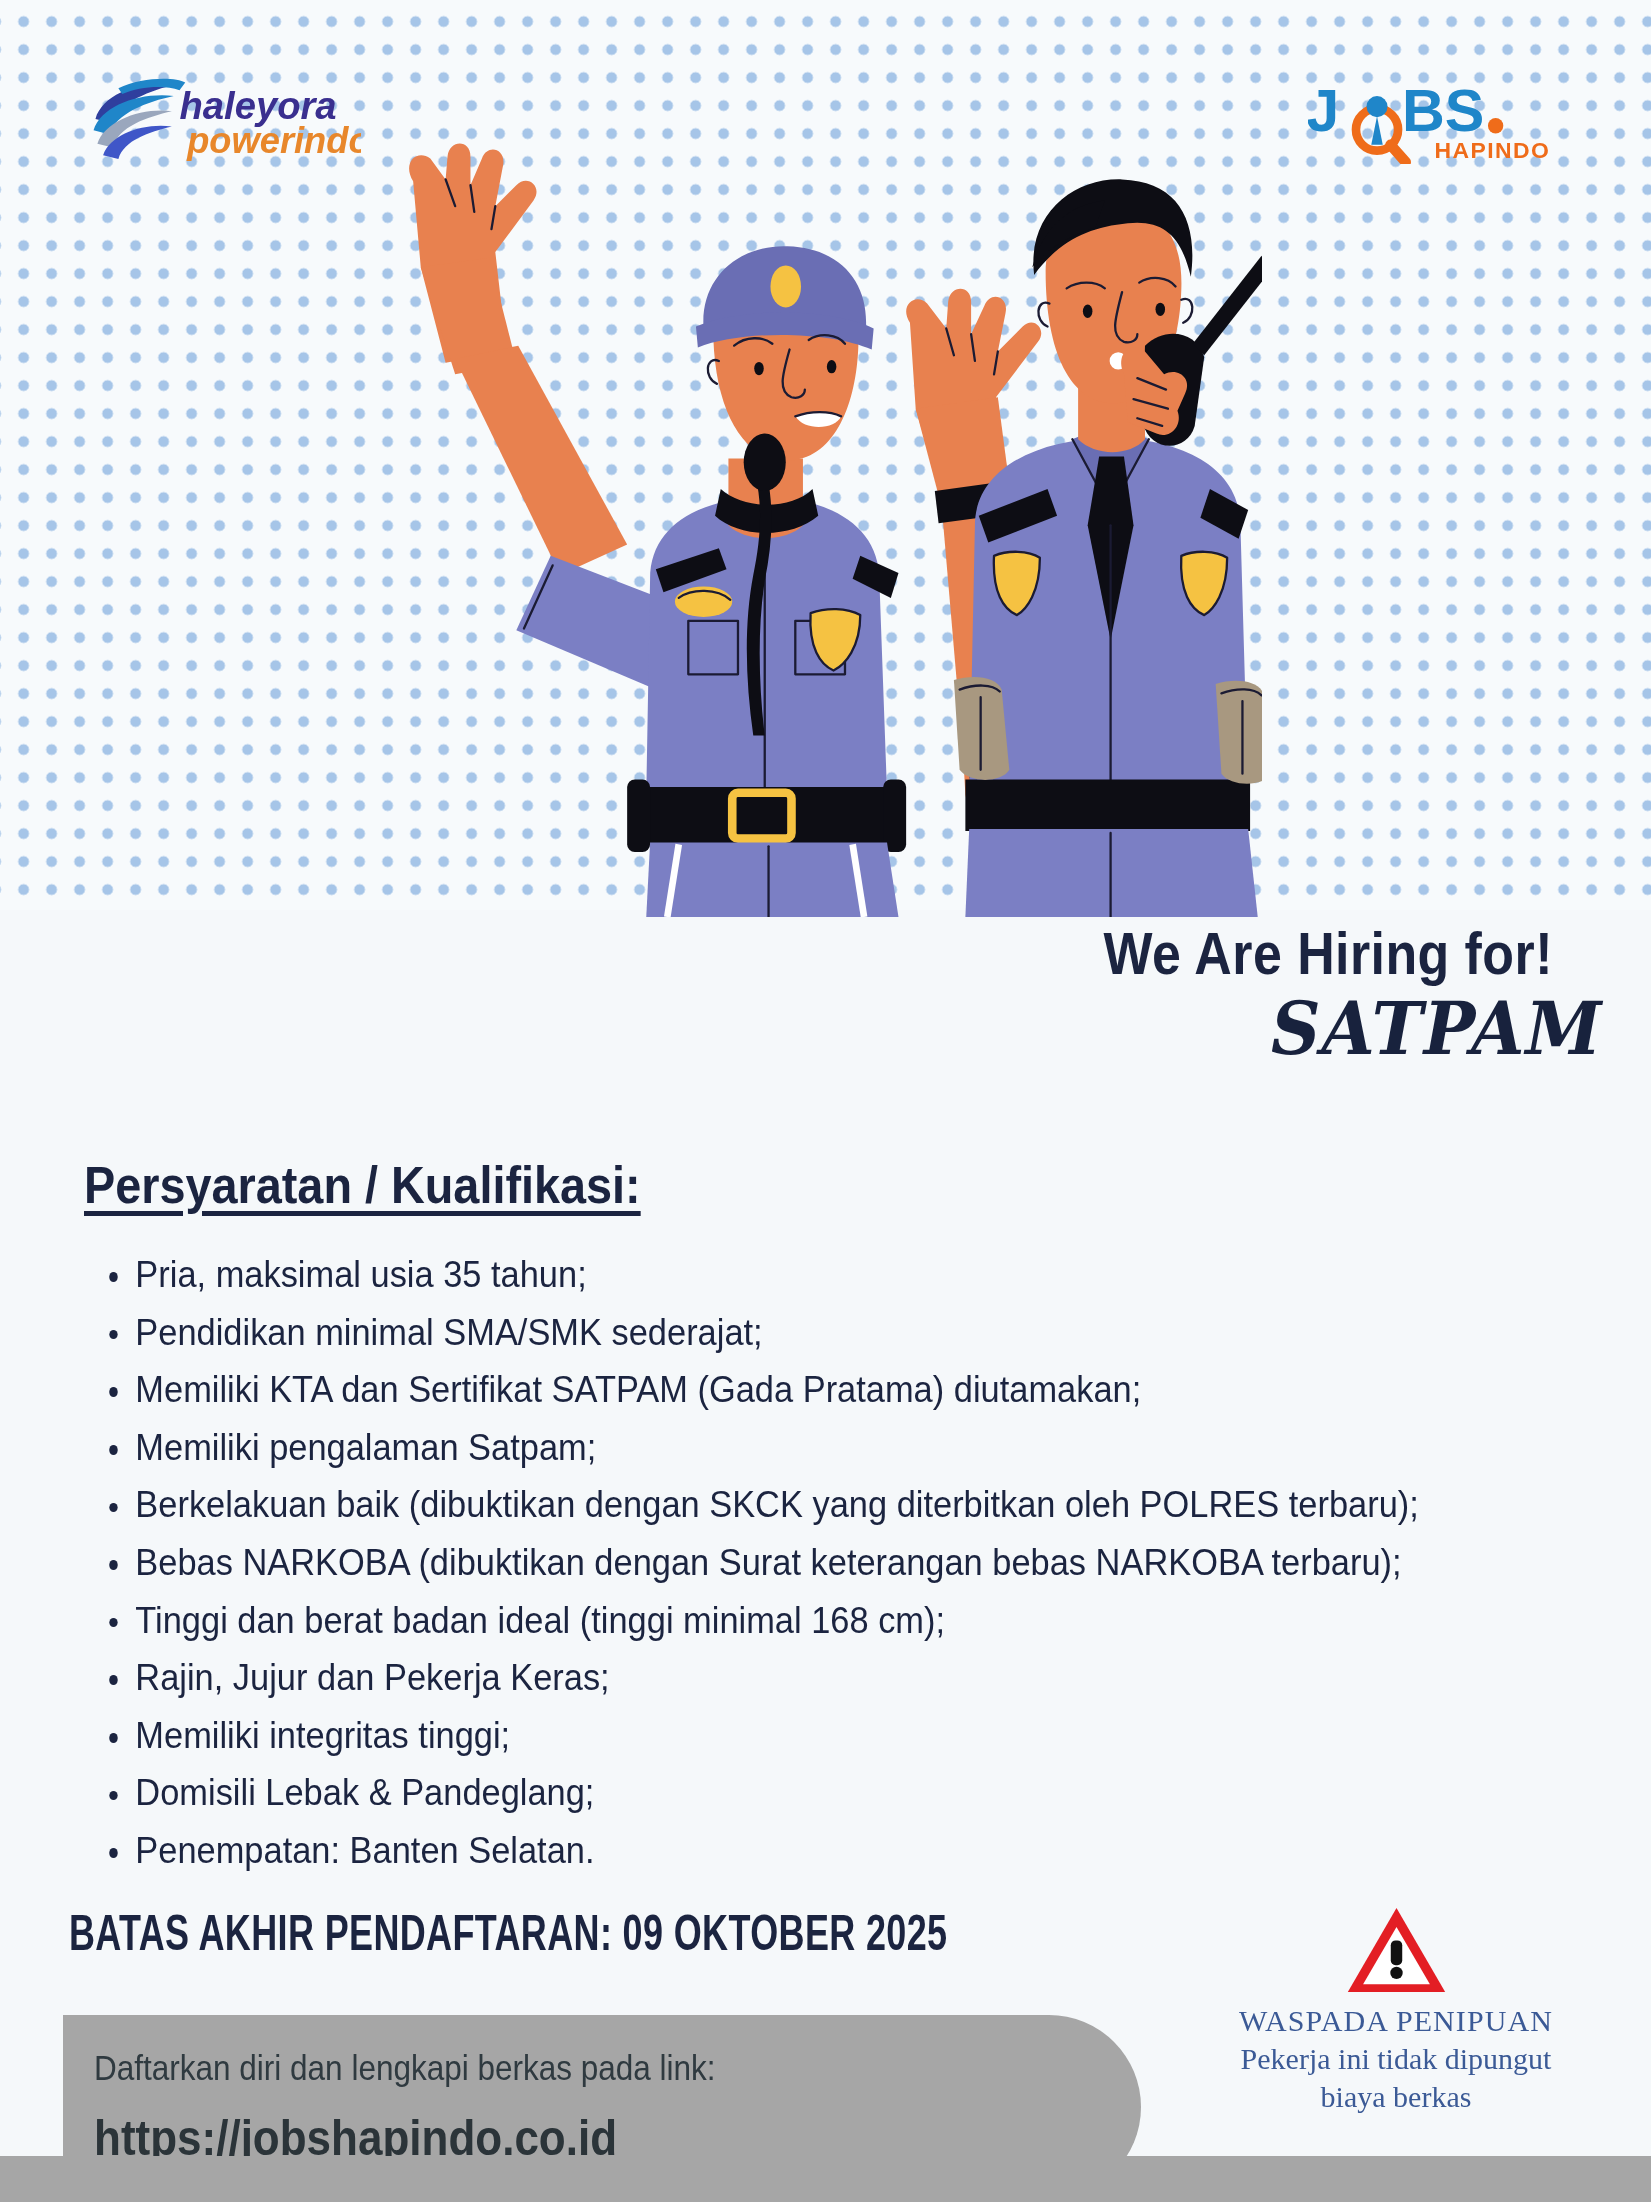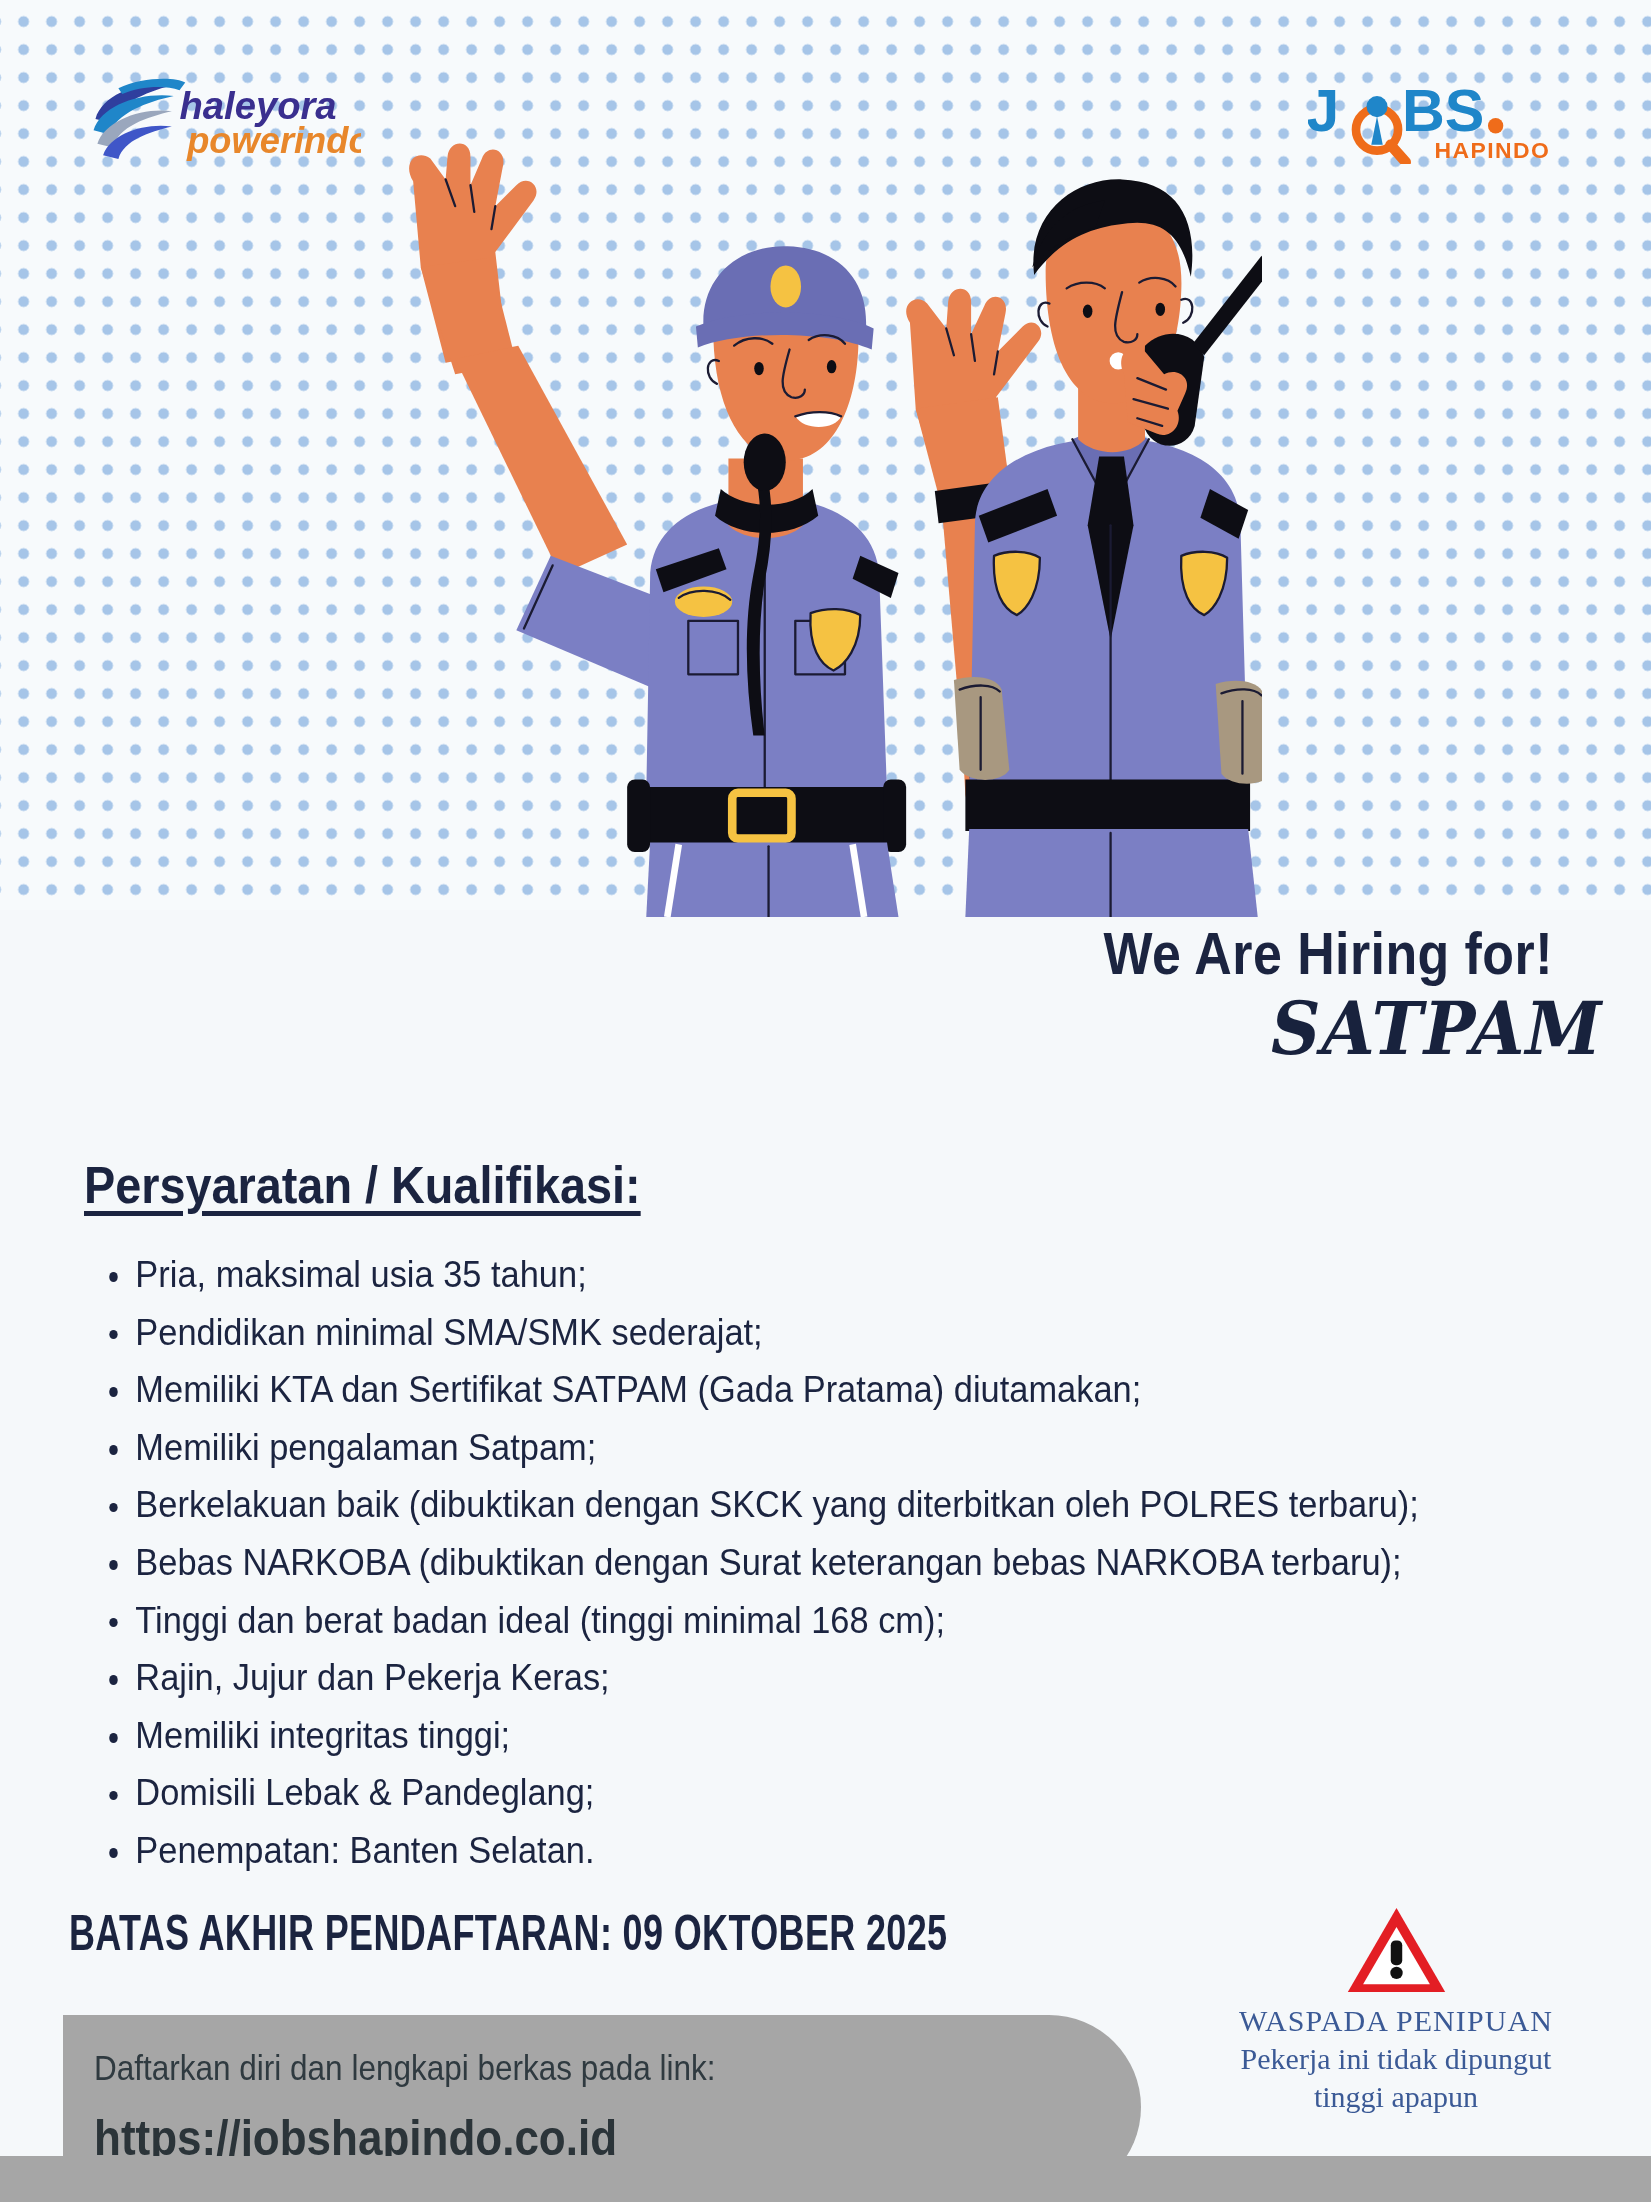--- a/index.html
+++ b/index.html
@@ -458,19 +458,19 @@
 
   <div class="warn">
     <svg class="warn-icon" width="105" height="92" viewBox="0 0 110 96">
       <path d="M55 4 L106 92 L4 92 Z" fill="#e31e24"></path>
       <path d="M55 24 L90 84 L20 84 Z" fill="#ffffff"></path>
       <rect x="49" y="38" width="12" height="26" rx="5" fill="#111111"></rect>
       <circle cx="55" cy="72" r="6.5" fill="#111111"></circle>
     </svg>
     <div class="warn-head">WASPADA PENIPUAN</div>
     <div class="warn-body">Pekerja ini tidak dipungut</div>
-    <div class="warn-body">tinggi apapun</div>
+    <div class="warn-body">biaya berkas</div>
   </div>
 
   <div class="footer-bar"></div>
 
 </div>
 
 
 </body></html>

